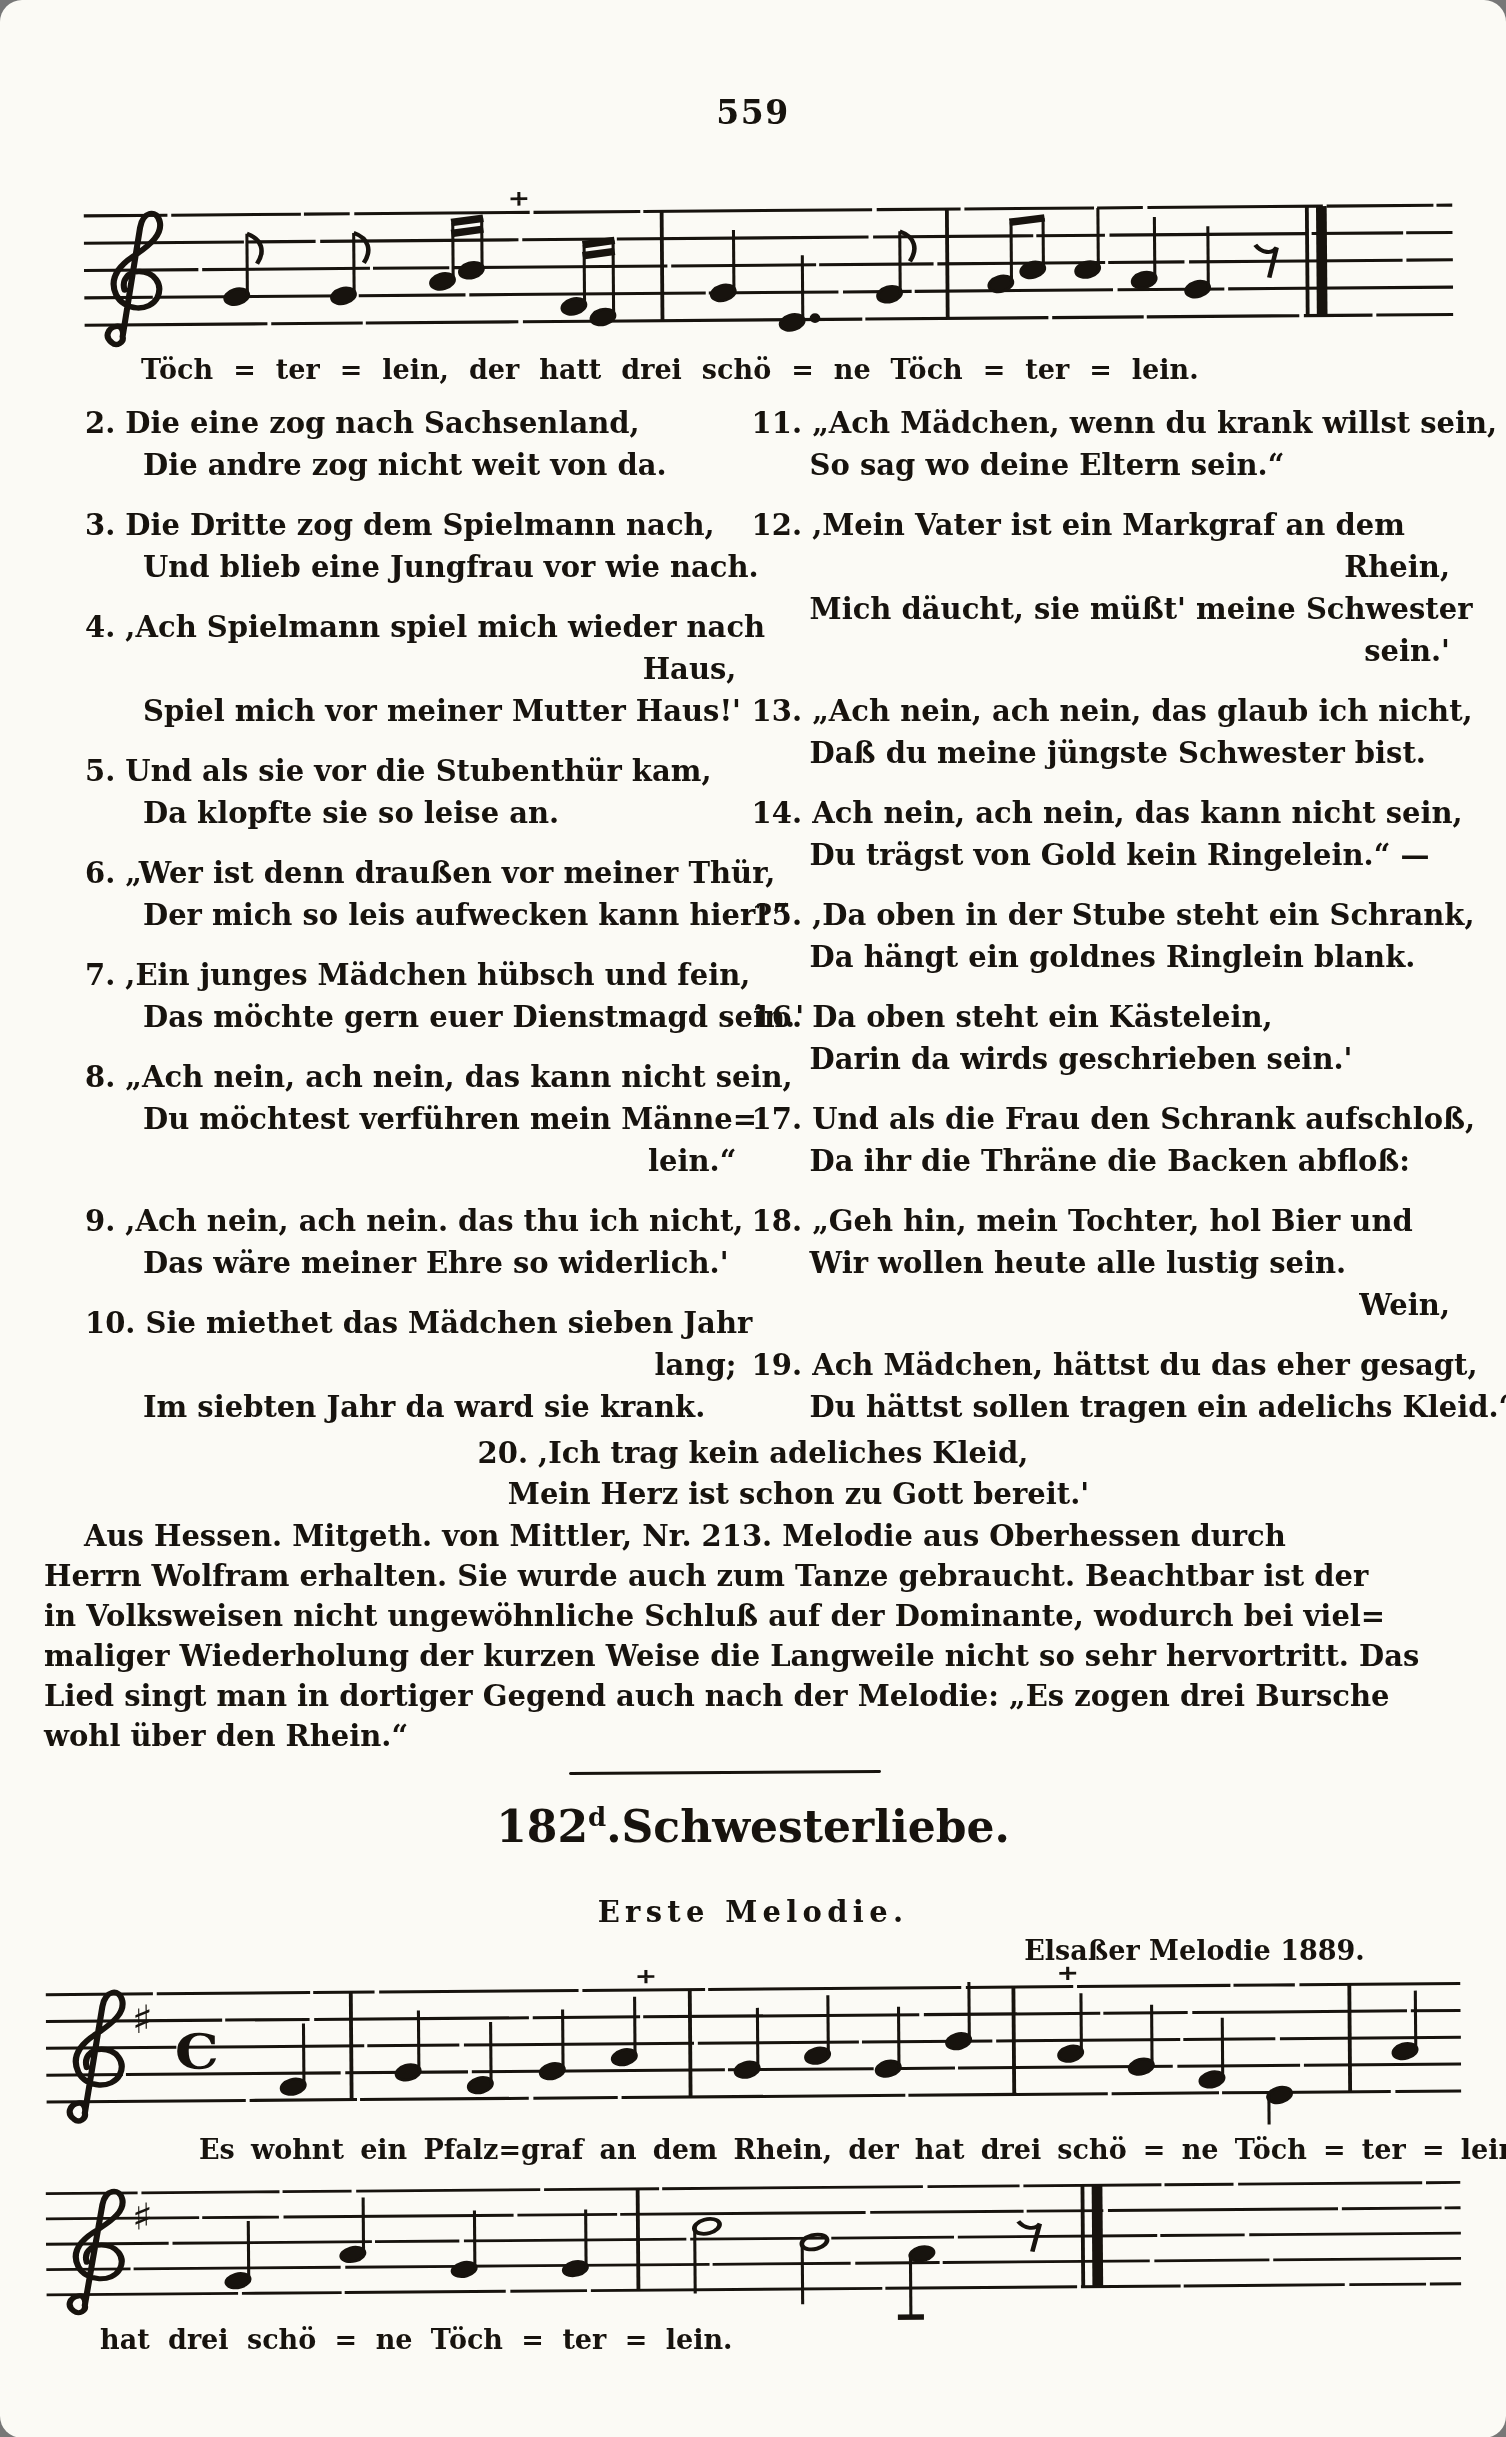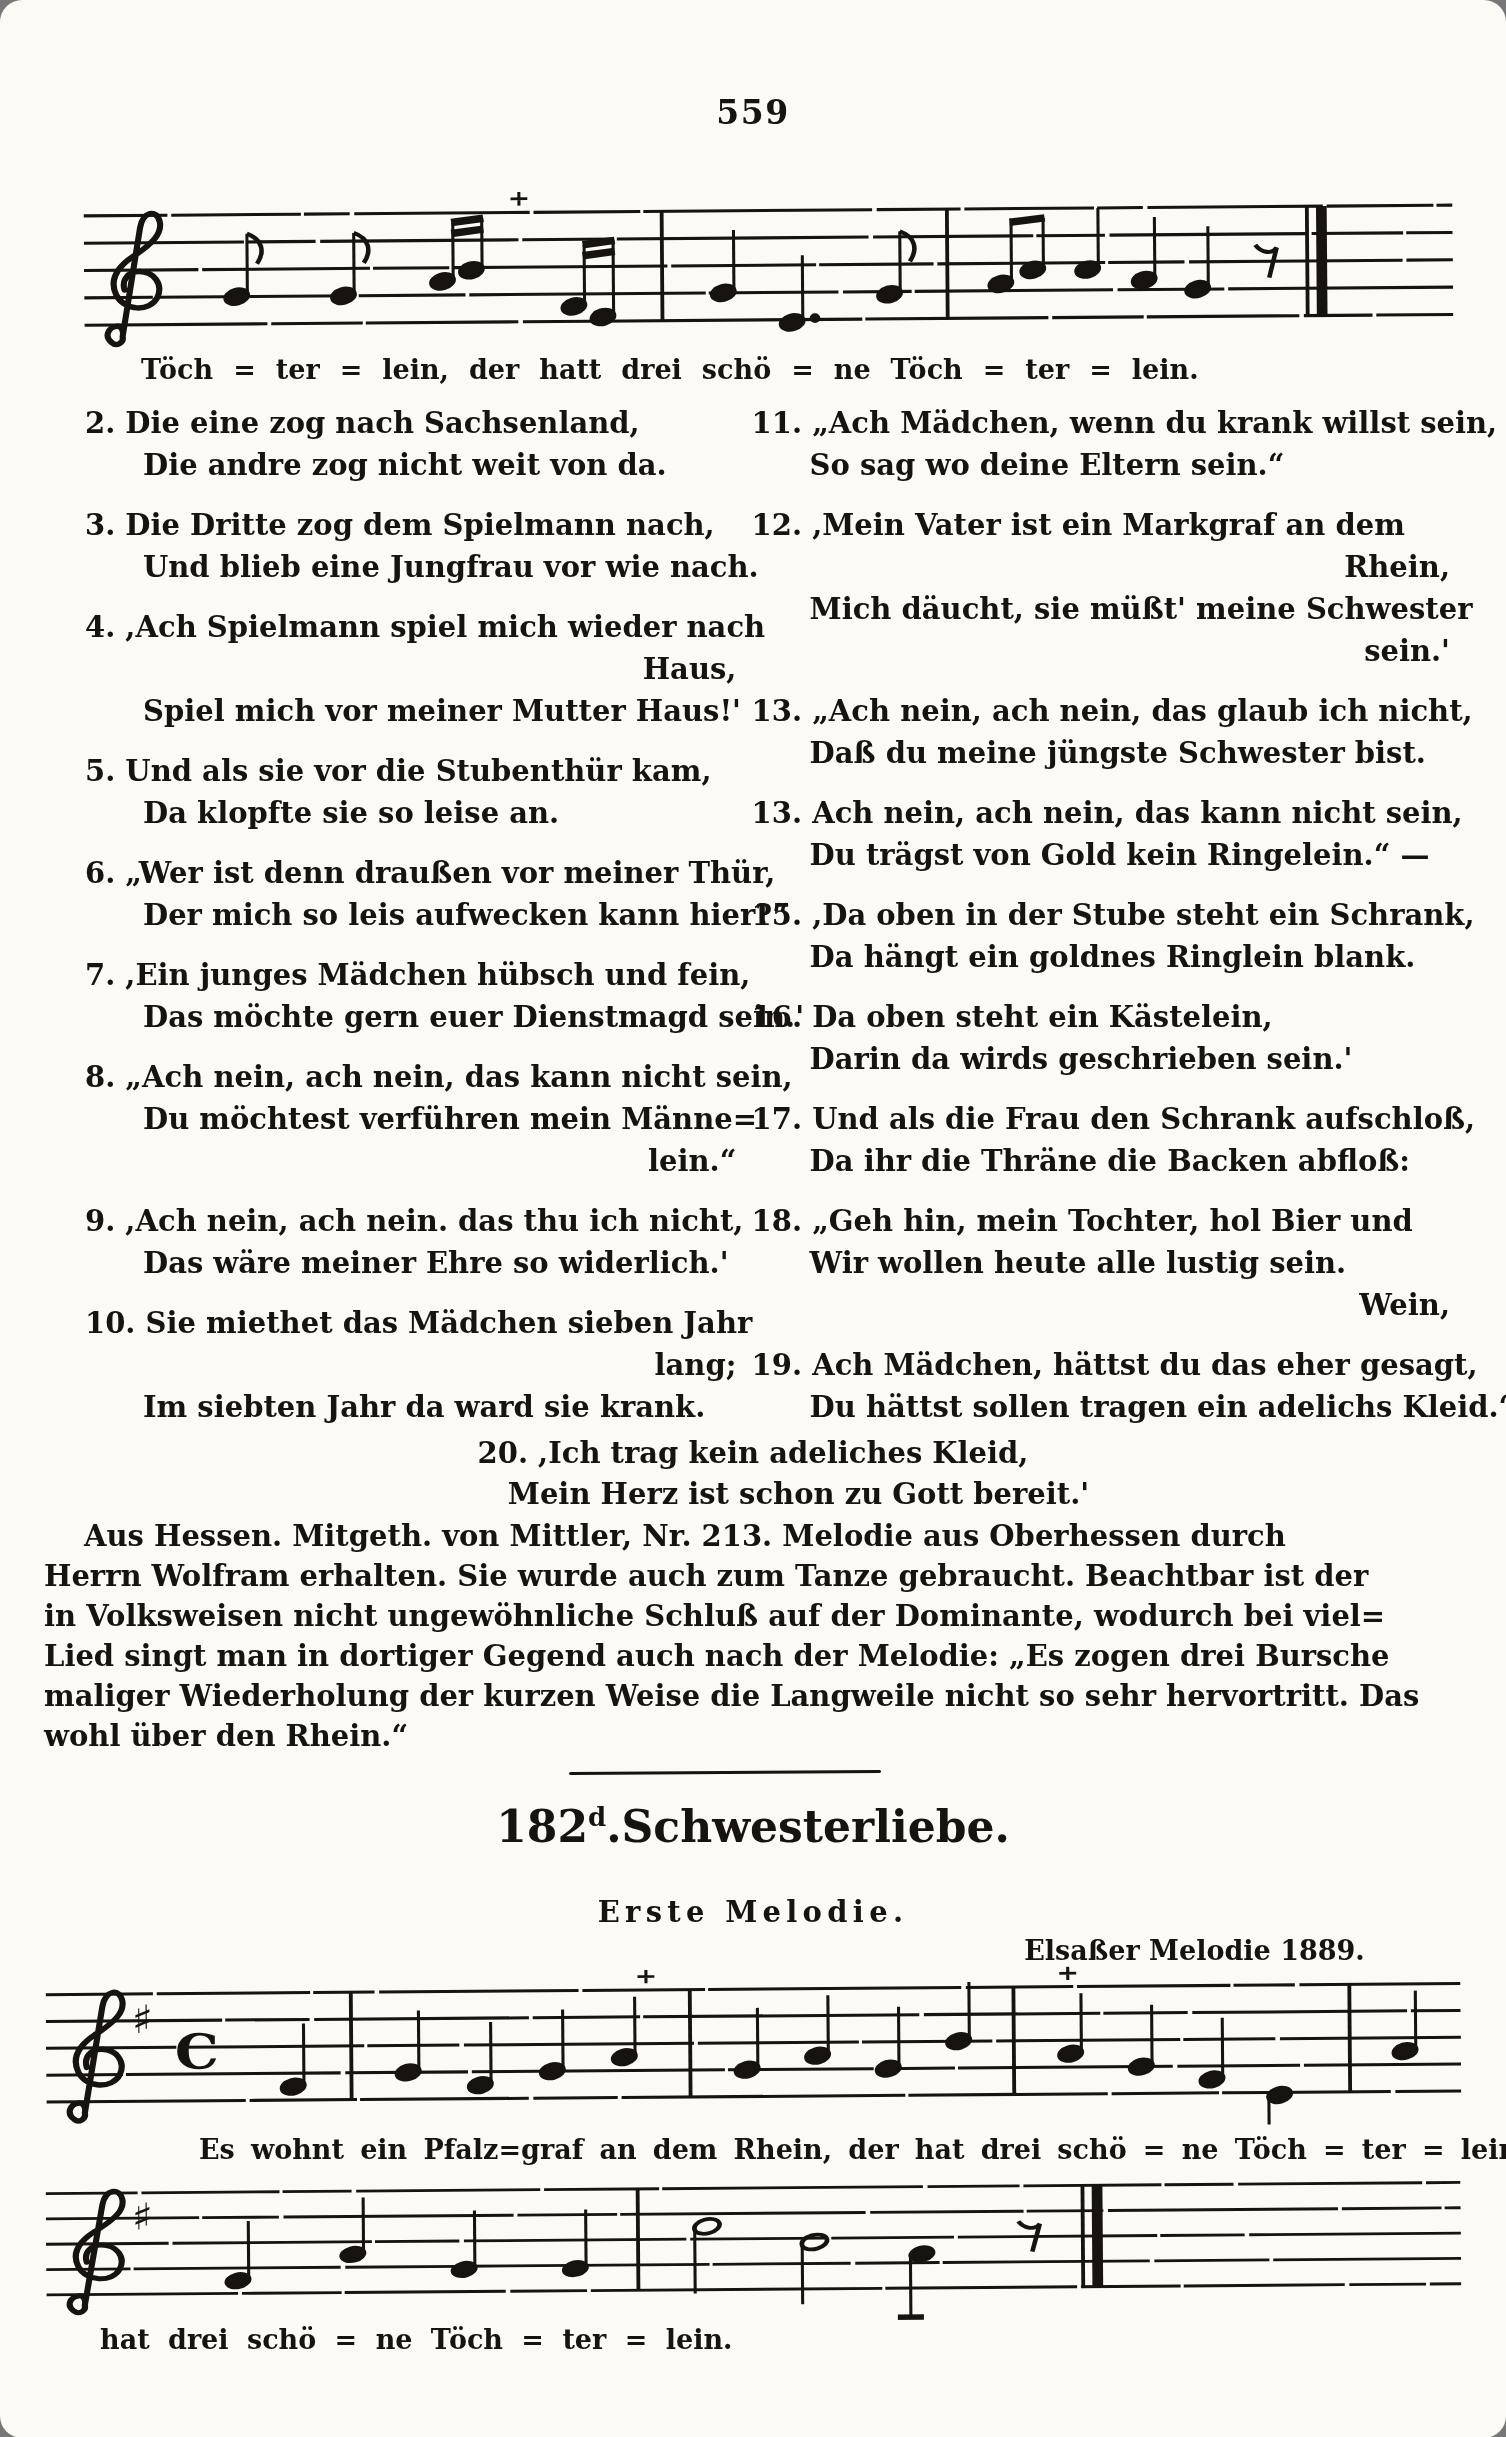--- a/index.html
+++ b/index.html
@@ -140,21 +140,21 @@
     <div class="vcol vright">
 
     <div class="vline l-first">11. „Ach Mädchen, wenn du krank willst sein,</div>
         <div class="vline l-ind">So sag wo deine Eltern sein.“</div>
         <div class="vline l-first">12. ,Mein Vater ist ein Markgraf an dem</div>
         <div class="vline l-right">Rhein,</div>
         <div class="vline l-ind">Mich däucht, sie müßt' meine Schwester</div>
         <div class="vline l-right">sein.'</div>
         <div class="vline l-first">13. „Ach nein, ach nein, das glaub ich nicht,</div>
         <div class="vline l-ind">Daß du meine jüngste Schwester bist.</div>
-        <div class="vline l-first">13. Ach nein, ach nein, das kann nicht sein,</div>
+        <div class="vline l-first">14. Ach nein, ach nein, das kann nicht sein,</div>
         <div class="vline l-ind">Du trägst von Gold kein Ringelein.“ —</div>
         <div class="vline l-first">15. ,Da oben in der Stube steht ein Schrank,</div>
         <div class="vline l-ind">Da hängt ein goldnes Ringlein blank.</div>
         <div class="vline l-first">16. Da oben steht ein Kästelein,</div>
         <div class="vline l-ind">Darin da wirds geschrieben sein.'</div>
         <div class="vline l-first">17. Und als die Frau den Schrank aufschloß,</div>
         <div class="vline l-ind">Da ihr die Thräne die Backen abfloß:</div>
         <div class="vline l-first">18. „Geh hin, mein Tochter, hol Bier und</div>
         <div class="vline l-ind">Wir wollen heute alle lustig sein.</div>
         <div class="vline l-right">Wein,</div>
@@ -167,22 +167,22 @@
 
   <div class="vline">20. ,Ich trag kein adeliches Kleid,</div>
       <div class="vline">Mein Herz ist schon zu Gott bereit.'</div>
     </div>
 
   <div class="prose">
 
   <div class="pline">Aus Hessen.  Mitgeth. von Mittler, Nr. 213.  Melodie aus Oberhessen durch</div>
       <div class="pline">Herrn Wolfram erhalten.  Sie wurde auch zum Tanze gebraucht.  Beachtbar ist der</div>
       <div class="pline">in Volksweisen nicht ungewöhnliche Schluß auf der Dominante, wodurch bei viel=</div>
+      <div class="pline">maliger Wiederholung der kurzen Weise die Langweile nicht so sehr hervortritt.  Das</div>
       <div class="pline">Lied singt man in dortiger Gegend auch nach der Melodie: „Es zogen drei Bursche</div>
-      <div class="pline">maliger Wiederholung der kurzen Weise die Langweile nicht so sehr hervortritt.  Das</div>
       <div class="pline">wohl über den Rhein.“</div>
     </div>
 
   <div class="divider"></div>
 
   <div class="h-num">
     <span>182</span><sup>d</sup><span>.</span><span class="h-title">Schwesterliebe.</span>
   </div>
   <div class="subtitle">Erste Melodie.</div>
   <div class="caption">Elsaßer Melodie 1889.</div>

